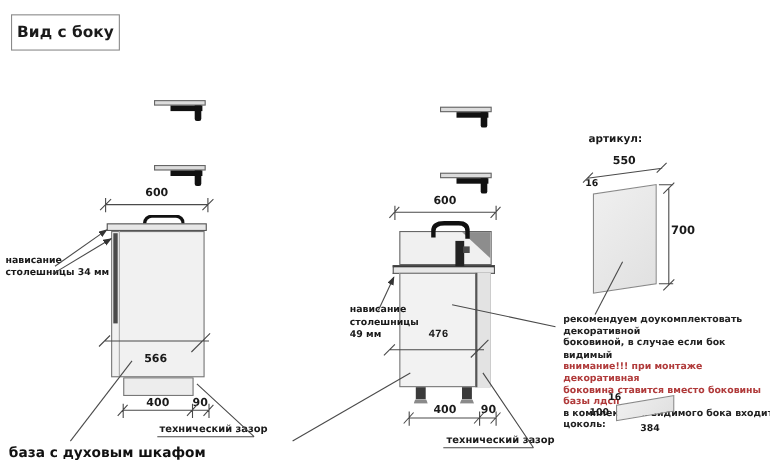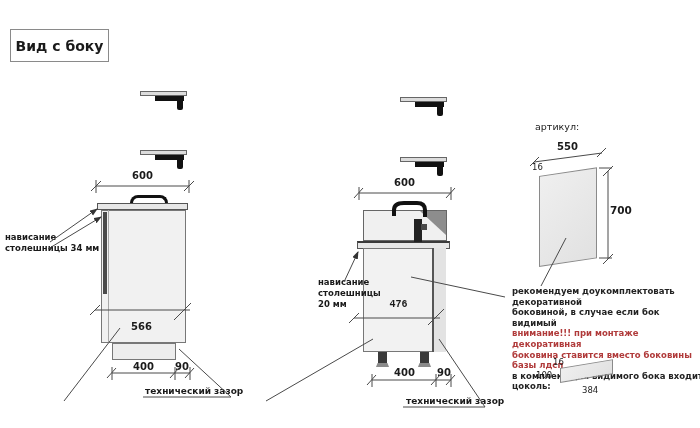--- a/index.html
+++ b/index.html
@@ -1,23 +1,23 @@
 <!DOCTYPE html>
 <html><head>
 <meta charset="utf-8">
 <style>
   html,body{margin:0;padding:0;background:#fff;}
   #canvas{position:relative;width:700px;height:428px;background:#ffffff;overflow:hidden;
           font-family:"DejaVu Sans","Liberation Sans",sans-serif;color:#1a1a1a;}
   .dim{position:absolute;font-weight:bold;font-size:10px;color:#1a1a1a;text-align:center;white-space:nowrap;}
-  .dim-sm{position:absolute;font-weight:normal;font-size:8.5px;color:#1a1a1a;white-space:nowrap;}
+  .dim-sm{position:absolute;font-weight:bold;font-size:8.5px;color:#1a1a1a;white-space:nowrap;}
   .lbl{position:absolute;font-weight:bold;font-size:8.5px;line-height:11px;color:#1a1a1a;white-space:nowrap;}
   .caption{position:absolute;font-weight:bold;font-size:12.5px;color:#111;white-space:nowrap;}
   .titlebox{position:absolute;left:10px;top:13px;width:97px;height:31px;border:1px solid #8a8a8a;
-            display:flex;align-items:center;justify-content:center;font-weight:bold;font-size:14px;background:#fff;margin-top:16px;}
+            display:flex;align-items:center;justify-content:center;font-weight:bold;font-size:14px;background:#fff;}
   
   .bracket{position:absolute;width:47px;height:20px;}
   .br-bar{position:absolute;left:0;top:0;width:47px;height:5px;background:#dcdcdc;border:1px solid #666;box-sizing:border-box;}
   .br-h{position:absolute;left:15px;top:5px;width:29px;height:5px;background:#111;}
   .br-v{position:absolute;left:37px;top:5px;width:6px;height:14px;background:#111;border-radius:0 0 2px 2px;}
   
   .countertop{position:absolute;background:#e7e7e7;border:1px solid #555;box-sizing:border-box;}
   .body{position:absolute;background:#f1f1f1;border:1px solid #777;box-sizing:border-box;}
   .plinth{position:absolute;background:#ededed;border:1px solid #777;box-sizing:border-box;}
   .doorstrip{position:absolute;background:#4a4a4a;}
@@ -65,20 +65,21 @@
 
   <div class="dim" style="left:119px;top:295px;width:45px;margin-top:26px;">566</div>
   <div class="dim" style="left:121px;top:361px;width:45px;">400</div>
   <div class="dim" style="left:168px;top:361px;width:28px;">90</div>
 
   <div class="lbl" style="left:5px;top:232px;">
     <div>нависание</div>
     <div>столешницы 34 мм</div>
   </div>
   <div class="lbl" style="left:145px;top:386px;font-size:9px;">технический зазор</div>
+  <div class="caption" style="left:8px;top:403px;">база с духовым шкафом</div>
 
   <div class="bracket" style="left:400px;top:97px;">
     <div class="br-bar"></div>
     <div class="br-h"></div>
     <div class="br-v"></div>
   </div>
   <div class="bracket" style="left:400px;top:157px;">
     <div class="br-bar"></div>
     <div class="br-h"></div>
     <div class="br-v"></div>
@@ -93,21 +94,21 @@
   <div class="leg" style="left:378px;top:352px;"></div>
   <div class="leg" style="left:420px;top:352px;"></div>
 
   <div class="dim" style="left:376px;top:299px;width:45px;font-family:Liberation Mono, monospace;">476</div>
   <div class="dim" style="left:382px;top:367px;width:45px;">400</div>
   <div class="dim" style="left:430px;top:367px;width:28px;">90</div>
 
   <div class="lbl" style="left:318px;top:277px;">
     <div>нависание</div>
     <div>столешницы</div>
-    <div>20 мм</div>
+    <div>49 мм</div>
   </div>
   <div class="lbl" style="left:406px;top:396px;font-size:9px;">технический зазор</div>
 
   <div class="dim-sm" style="left:535px;top:121px;font-size:9.5px;">артикул:</div>
   <div class="dim" style="left:545px;top:141px;width:45px;">550</div>
   <div class="dim-sm" style="left:532px;top:162px;">16</div>
   <div class="panel" style="left:539px;top:176px;width:58px;height:91px;transform:skewY(-8.5deg);"></div>
   <div class="dim" style="left:610px;top:204px;font-size:10.5px;text-align:right;">700</div>
 
   <div class="note">

